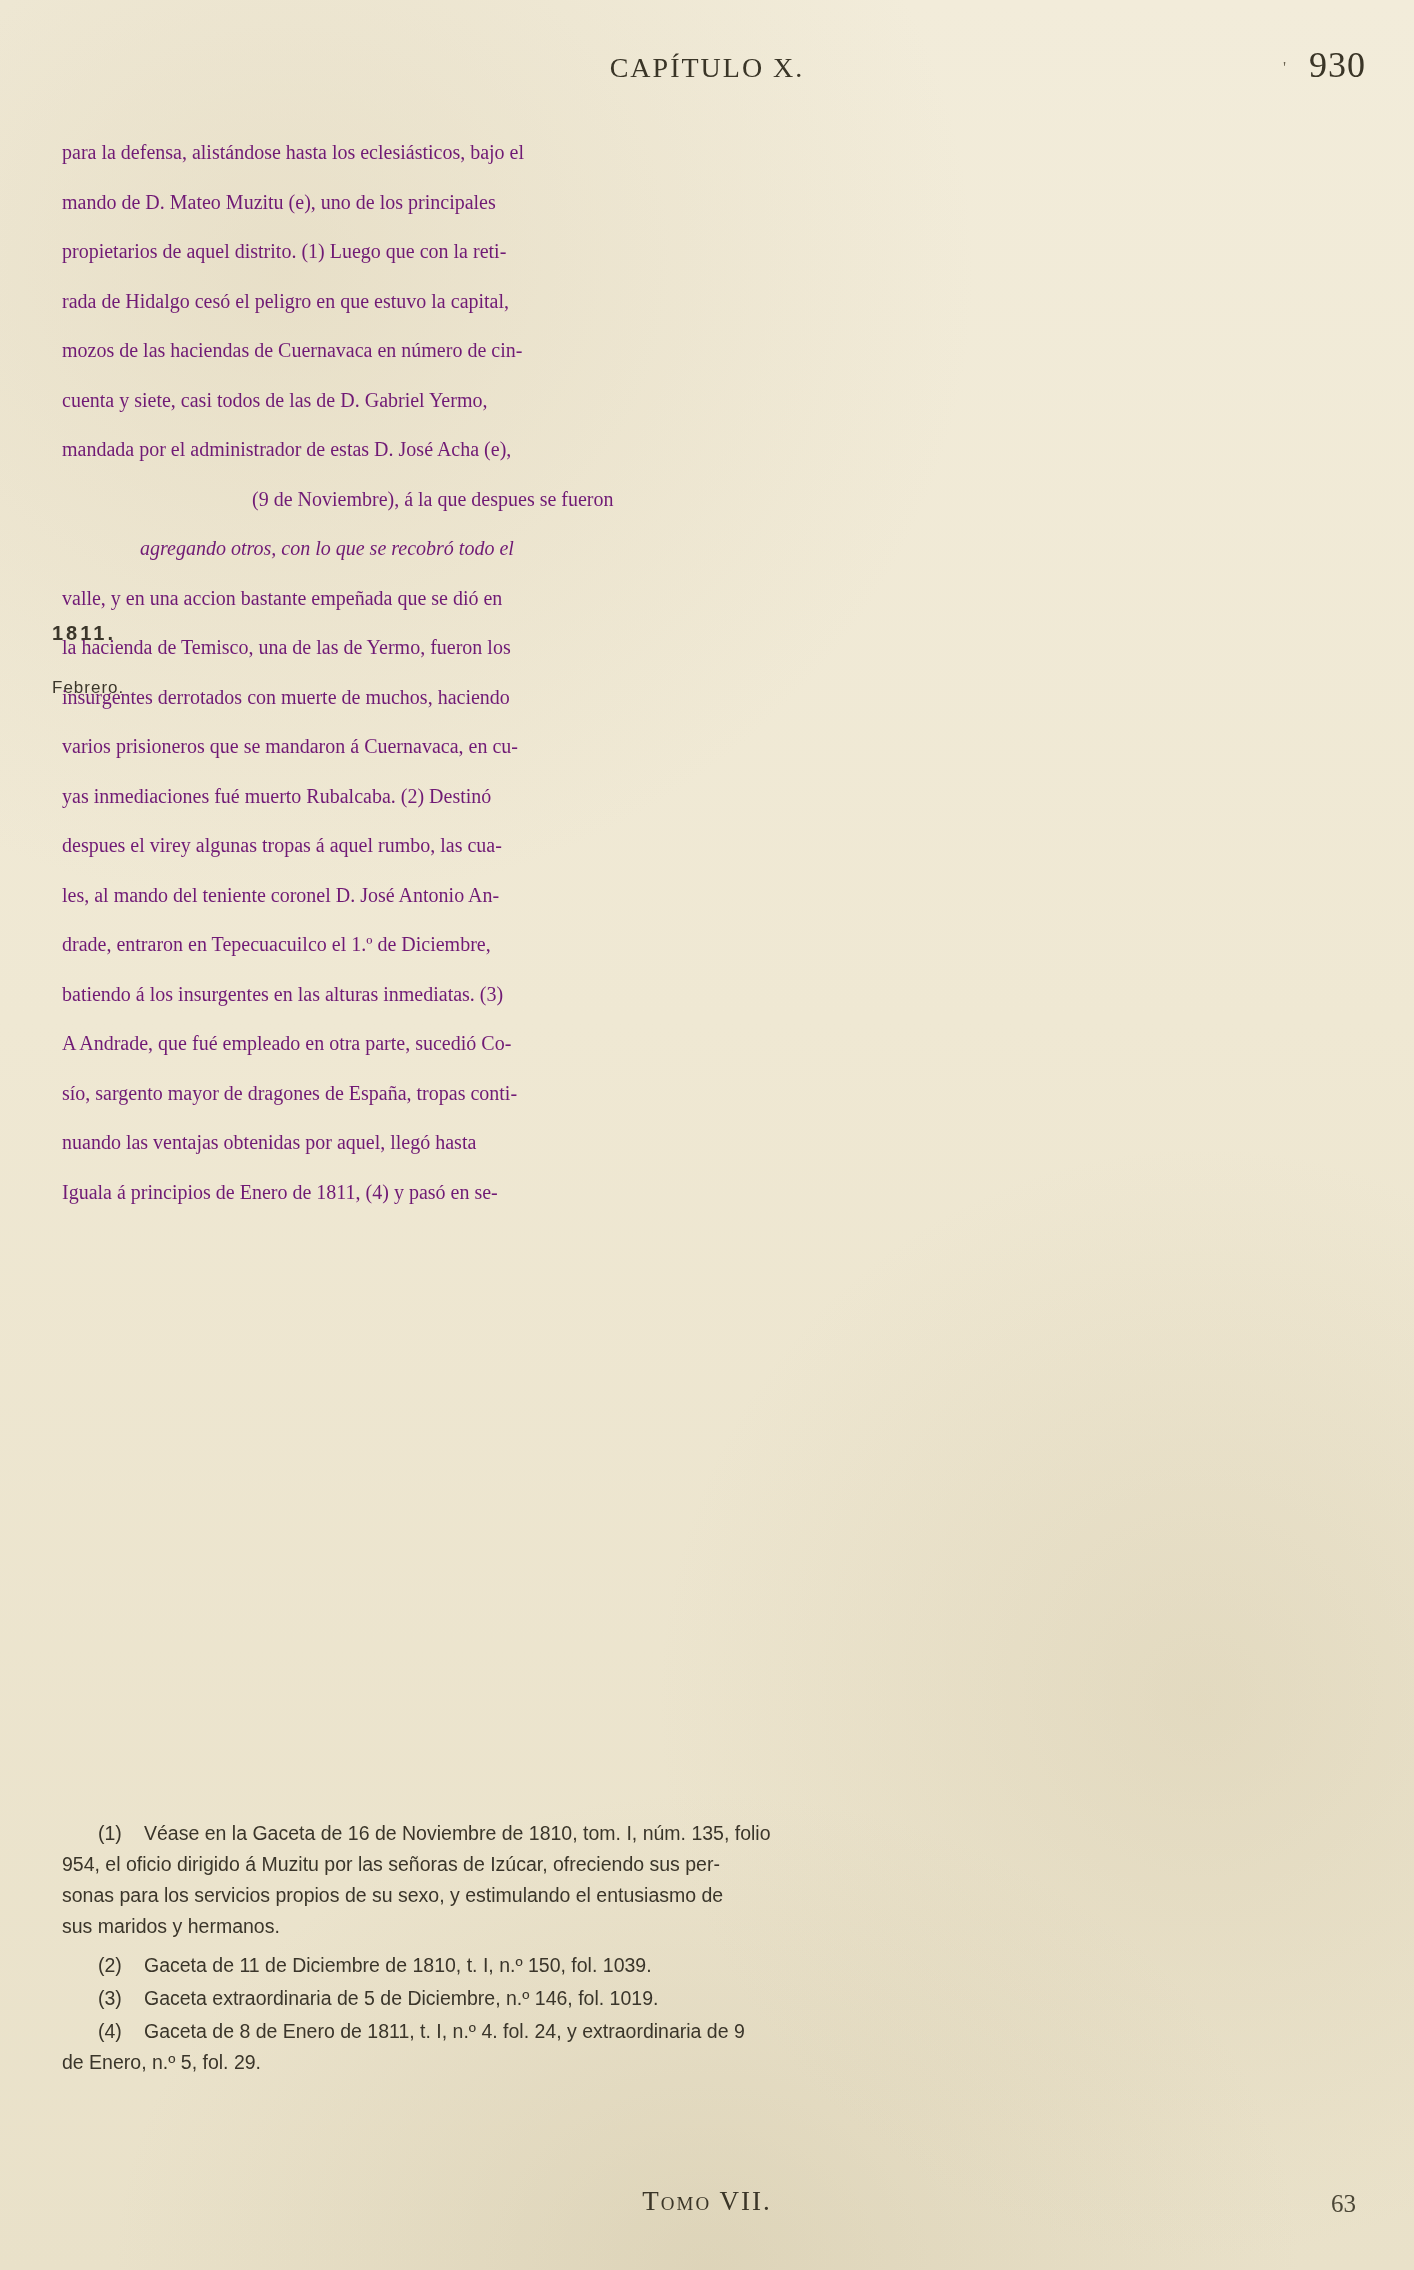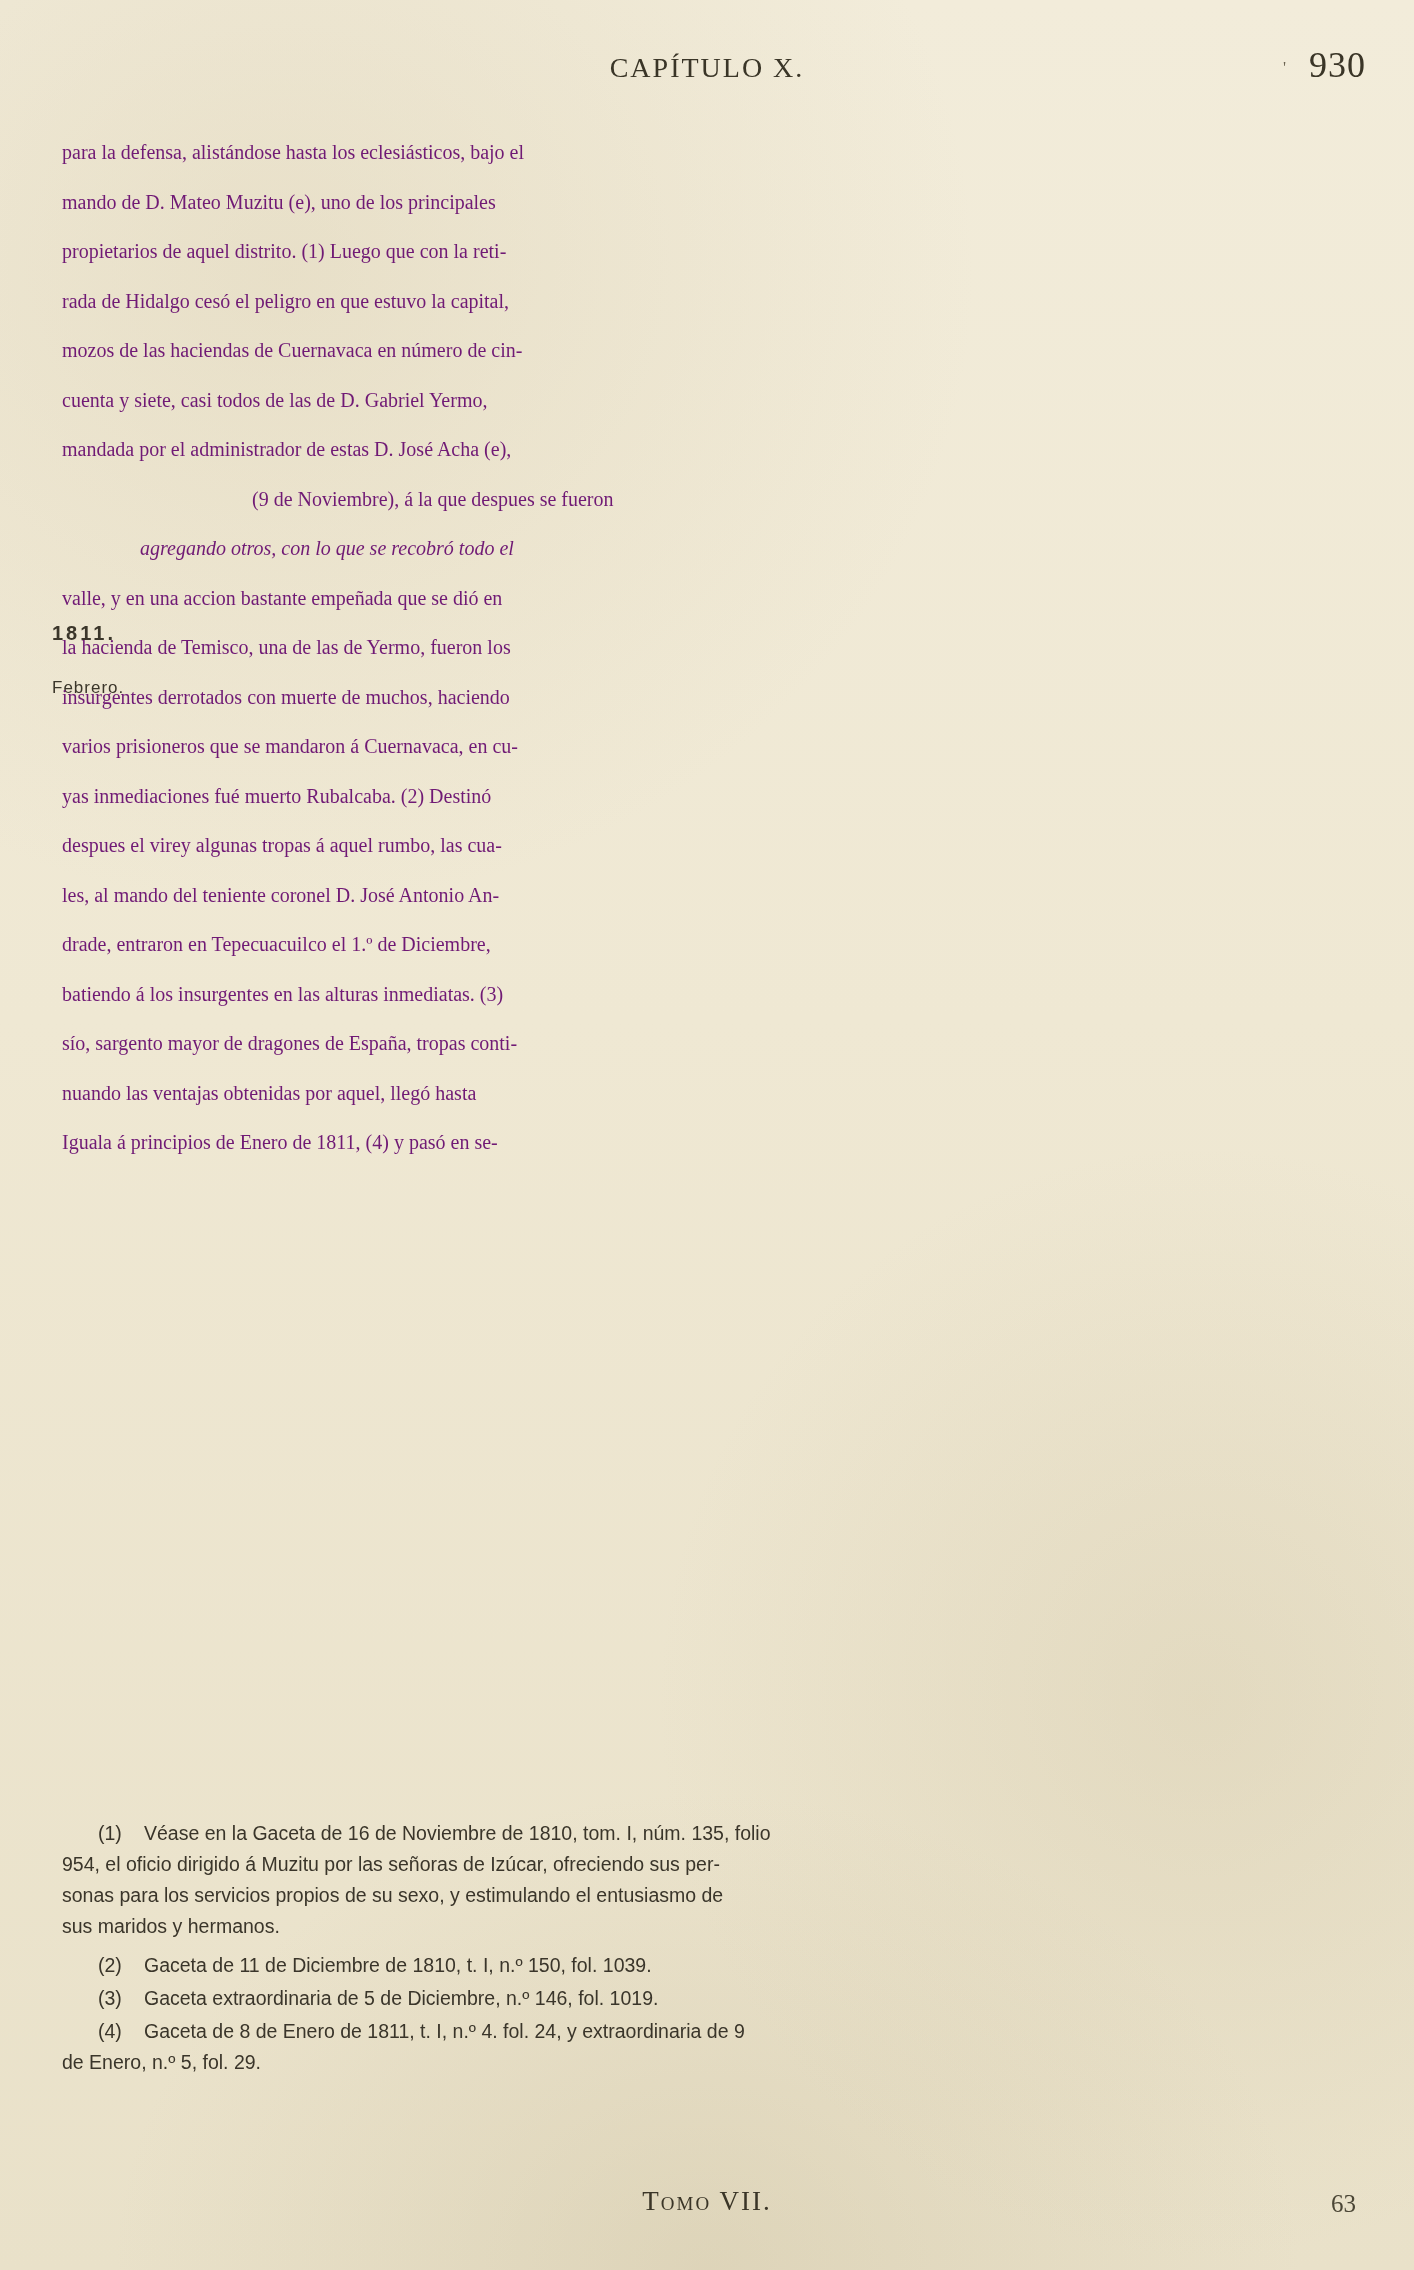--- a/index.html
+++ b/index.html
@@ -177,20 +177,21 @@
     <div class="line ml2">agregando otros, con lo que se recobró todo el</div>
     <div class="line">valle, y en una accion bastante empeñada que se dió en</div>
     <div class="line">la hacienda de Temisco, una de las de Yermo, fueron los</div>
     <div class="line">insurgentes derrotados con muerte de muchos, haciendo</div>
     <div class="line">varios prisioneros que se mandaron á Cuernavaca, en cu-</div>
     <div class="line">yas inmediaciones fué muerto Rubalcaba. (2) Destinó</div>
     <div class="line">despues el virey algunas tropas á aquel rumbo, las cua-</div>
     <div class="line">les, al mando del teniente coronel D. José Antonio An-</div>
     <div class="line">drade, entraron en Tepecuacuilco el 1.º de Diciembre,</div>
     <div class="line">batiendo á los insurgentes en las alturas inmediatas. (3)</div>
+    <div class="line">A Andrade, que fué empleado en otra parte, sucedió Co-</div>
     <div class="line">sío, sargento mayor de dragones de España, tropas conti-</div>
     <div class="line">nuando las ventajas obtenidas por aquel, llegó hasta</div>
     <div class="line">Iguala á principios de Enero de 1811, (4) y pasó en se-</div>
   </div>
 
   <div class="footnotes">
 
     <div class="fn first fn-1">
       <span class="num">(1)</span><span>Véase en la Gaceta de 16 de Noviembre de 1810, tom. I, núm. 135, folio</span>
       <span class="fn-cont">954, el oficio dirigido á Muzitu por las señoras de Izúcar, ofreciendo sus per-</span>

